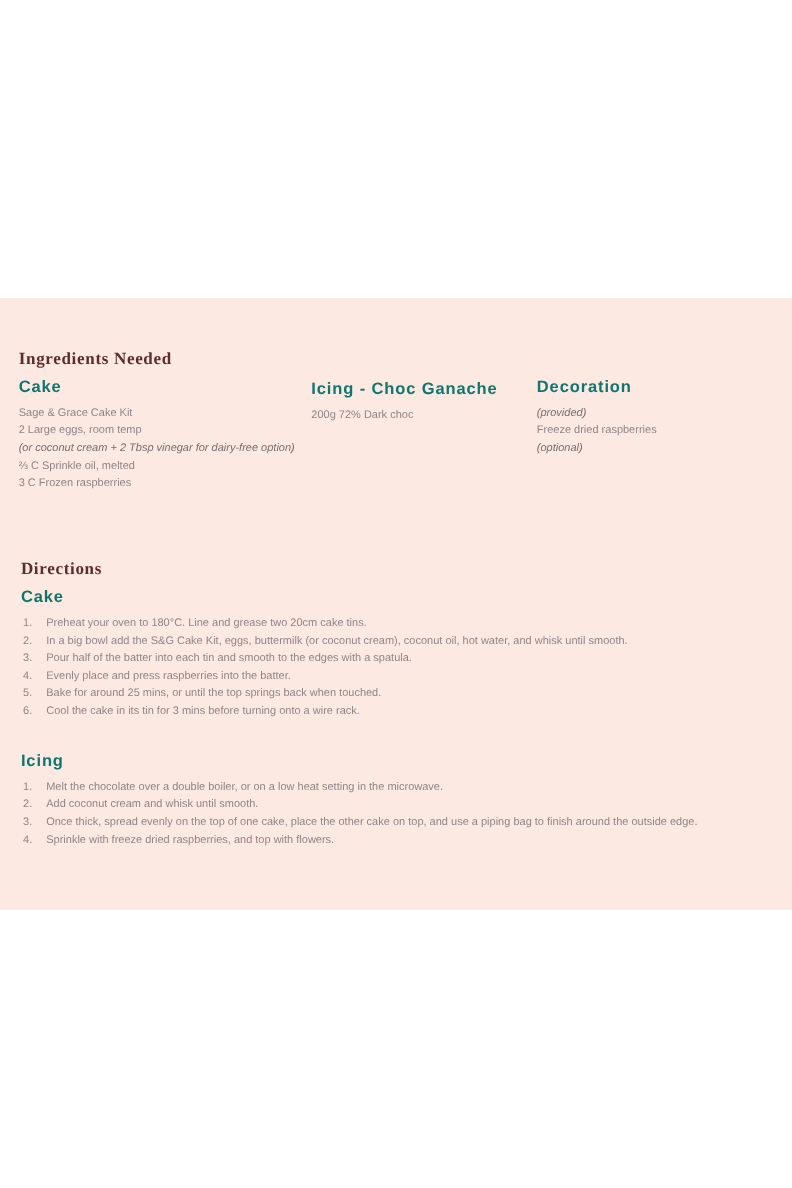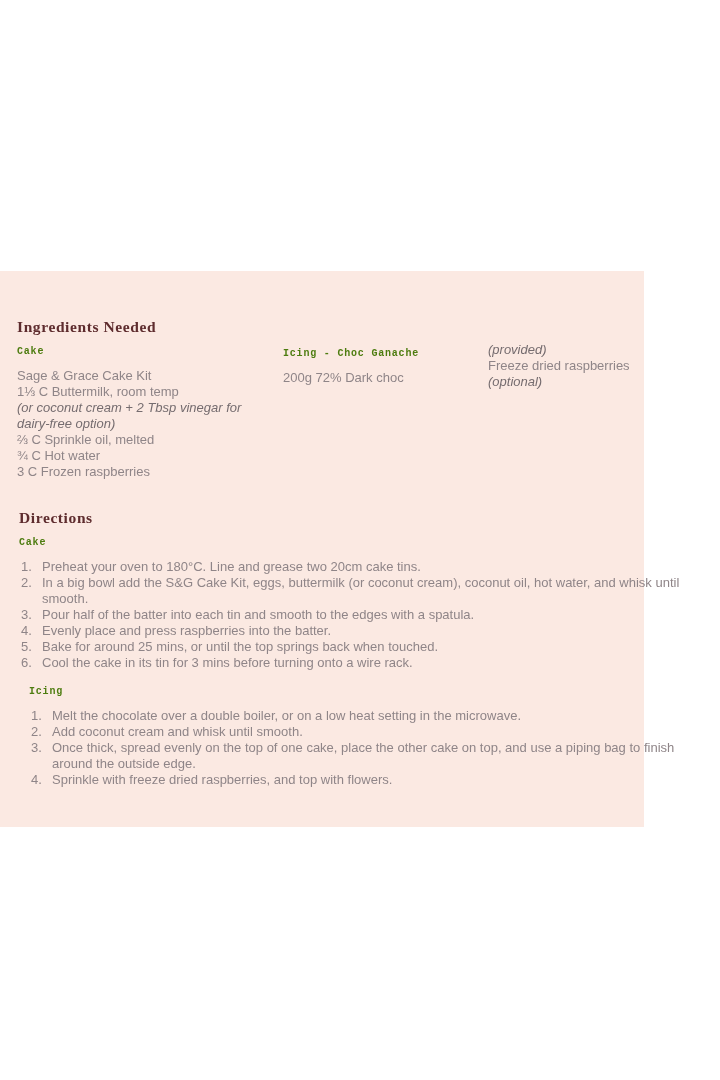--- a/index.html
+++ b/index.html
@@ -13,44 +13,44 @@
   .page {
     position: relative;
     width: 720px;
     height: 1080px;
     background: #ffffff;
   }
   .panel {
     position: absolute;
     left: 0;
     top: 271px;
-    width: 644px;
+    width: 720px;
     height: 556px;
     background: #fbe9e2;
   }
   .abs { position: absolute; }
   h2.section-title {
     font-family: "Liberation Serif", serif;
     font-weight: 700;
     font-size: 15.5px;
     letter-spacing: 0.6px;
     color: #5e2c2e;
     line-height: 19px;
   }
   h3.sub-heading {
-    font-family: Liberation Mono, monospace;
+    font-family: Liberation Sans, sans-serif;
     font-weight: 700;
-    font-size: 10px;
+    font-size: 15px;
     letter-spacing: 0.8px;
-    color: #4d7c0f;
+    color: #0f766e;
     line-height: 19px;
     margin-bottom: 7px;
   }
   .body-text {
-    font-size: 13px;
+    font-size: 10px;
     line-height: 16px;
     color: #8f8588;
   }
   .line { min-height: 16px; }
   .italic {
     font-style: italic;
     color: #756c6f;
   }
   ol.steps {
     list-style: none;
@@ -69,50 +69,50 @@
     top: 0;
     color: #8f8588;
   }
   
   #ingredients-title { left: 17px; top: 46px; }
   #col-cake          { left: 17px;  top: 71px; width: 252px; }
   #col-icing         { left: 283px; top: 73px; width: 195px; }
   #col-decoration    { left: 488px; top: 71px; width: 218px; }
   #directions-title  { left: 19px; top: 237px; }
   #dir-cake          { left: 19px; top: 262px; width: 688px; }
-  #dir-icing         { left: 19px; top: 411px; width: 688px; margin-left: 10px; }
+  #dir-icing         { left: 19px; top: 411px; width: 688px; }
 </style>
 </head>
 <body>
 
 <div class="page">
   <div class="panel">
 
     <h2 class="section-title abs" id="ingredients-title">Ingredients Needed</h2>
 
     <div class="abs" id="col-cake">
       <h3 class="sub-heading">Cake</h3>
       <div class="body-text">
         <div class="line">Sage &amp; Grace Cake Kit</div>
-        <div class="line">1⅓ C Buttermilk, room temp</div>
+        <div class="line">2 Large eggs, room temp</div>
         <div class="line italic">(or coconut cream + 2 Tbsp vinegar for dairy-free option)</div>
         <div class="line">⅔ C Sprinkle oil, melted</div>
-        <div class="line">¾ C Hot water</div>
         <div class="line">3 C Frozen raspberries</div>
       </div>
     </div>
 
     <div class="abs" id="col-icing">
       <h3 class="sub-heading">Icing - Choc Ganache</h3>
       <div class="body-text">
         <div class="line">200g 72% Dark choc</div>
       </div>
     </div>
 
     <div class="abs" id="col-decoration">
+      <h3 class="sub-heading">Decoration</h3>
       <div class="body-text">
         <div class="line italic">(provided)</div>
         <div class="line">Freeze dried raspberries</div>
         <div class="line italic">(optional)</div>
       </div>
     </div>
 
     <h2 class="section-title abs" id="directions-title">Directions</h2>
 
     <div class="abs" id="dir-cake">

